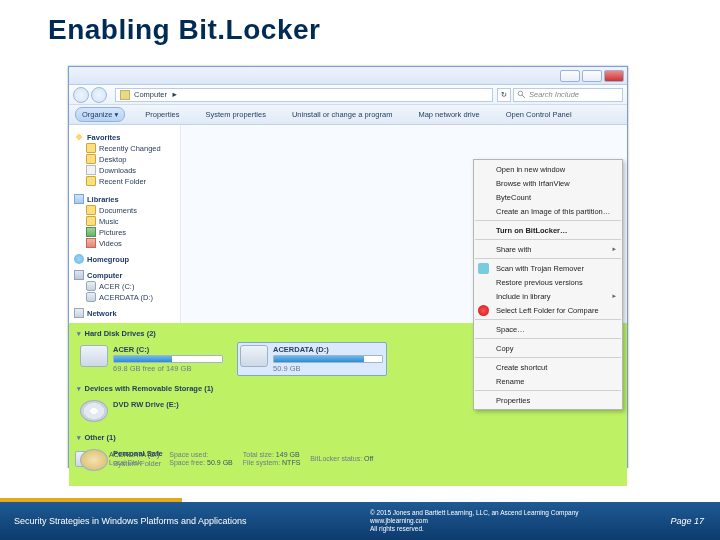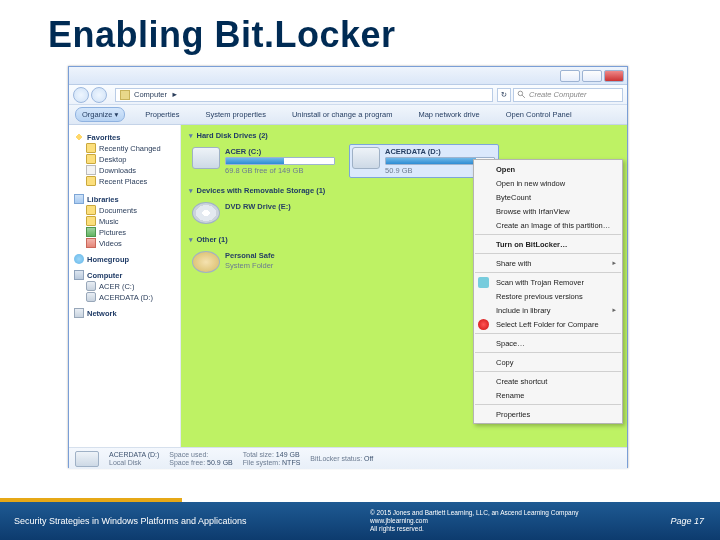--- a/index.html
+++ b/index.html
@@ -1,37 +1,37 @@
 <!DOCTYPE html>
 <html><head>
 <meta charset="utf-8">
 <style>
   * { box-sizing: border-box; margin: 0; padding: 0; font-family: "Segoe UI", Tahoma, sans-serif; }
   body { width: 720px; height: 540px; overflow: hidden; background: #fff; position: relative; }
 
-  .slide-title { font-size: 36px; font-weight: bold; color: #002b54; padding: 14px 0 6px 48px; letter-spacing: .5px; }
+  .slide-title { font-size: 28px; font-weight: bold; color: #002b54; padding: 14px 0 6px 48px; letter-spacing: .5px; }
 
   .screenshot { position: absolute; left: 68px; top: 66px; width: 560px; height: 402px; border: 1px solid #7a9ed6; background: #f7fbff; box-shadow: 0 0 2px #aaa; }
   .titlebar { height: 18px; background: linear-gradient(#eef4fc,#dbe7f8); border-bottom: 1px solid #b9cce6; display:flex; justify-content:flex-end; align-items:center; padding:0 3px; gap:2px; }
   .tb-btn { width:20px; height:12px; border:1px solid #9db3d3; background:linear-gradient(#fdfdfd,#e7eefb); border-radius:2px; }
   .tb-close { background:linear-gradient(#e88,#c33); }
 
   .navrow { height:20px; background:linear-gradient(#f9fcff,#edf3fb); border-bottom:1px solid #cfdcee; display:flex; align-items:center; font-size:7.5px; color:#2a3d5a; }
   .nav-arrows { display:flex; gap:2px; padding:0 4px; }
   .nav-arrow { width:16px; height:16px; border-radius:50%; border:1px solid #9db8de; background:radial-gradient(#eef6ff,#cfe1f6); }
   .breadcrumb { flex:1; height:14px; border:1px solid #b9cce6; background:#fff; margin:0 4px; display:flex; align-items:center; padding:0 4px; gap:4px; }
   .bc-icon { width:10px; height:10px; background:#e8d88a; border:1px solid #c8b35a; }
   .searchbox { width:110px; height:14px; border:1px solid #b9cce6; background:#fff; margin-right:4px; display:flex; align-items:center; padding:0 3px; color:#888; font-style:italic; }
   .searchbox svg { width:9px; height:9px; margin-right:3px; }
 
   .cmdbar { height:20px; background:linear-gradient(#f1f6fc,#dfe9f6); border-bottom:1px solid #c4d3e8; display:flex; align-items:center; font-size:7.5px; color:#284064; gap:14px; padding:0 6px; }
   .cmdbtn { display:flex; align-items:center; gap:3px; padding:2px 6px; }
   .cmdbtn.primary { background:linear-gradient(#d4e6fb,#b7d3f3); border:1px solid #8fb2e0; border-radius:7px; }
 
-  .body { display:flex; height:322px; }
+  .body { display:flex; height:322px;flex-direction:column; }
   .sidebar { width:112px; background:#fff; border-right:1px solid #e4eaf3; padding:4px 2px; font-size:7.5px; color:#254e86; }
   .sb-head { color:#1f3b66; font-weight:bold; margin:3px 0 1px 3px; display:flex; align-items:center; gap:3px; }
   .sb-item { margin:1px 0 1px 15px; color:#2a3d5a; display:flex; align-items:center; gap:3px; }
   .icon { width:10px; height:10px; display:inline-block; flex-shrink:0; }
   .i-star { background: radial-gradient(#ffd86b 40%,transparent 41%); }
   .i-folder { background:#fcdf7c; border:1px solid #caa83d; border-radius:1px; }
   .i-dl { background:#f3f3f3; border:1px solid #bbb; }
   .i-lib { background:linear-gradient(#cfe3f9,#a8caf0); border:1px solid #7ea6d6; }
   .i-pic { background:linear-gradient(#9fd3a0,#62b463); border:1px solid #4e9650; }
   .i-vid { background:linear-gradient(#f2b5ae,#e58678); border:1px solid #c9685a; }
@@ -98,21 +98,21 @@
       <span class="bc-icon icon"></span>
       <span>Computer</span>
       <span>►</span>
     </div>
     <span style="width:14px;height:14px;border:1px solid #b9cce6;background:#fff;margin-right:2px;display:flex;align-items:center;justify-content:center;">↻</span>
     <div class="searchbox">
       <svg viewBox="0 0 16 16">
           <circle cx="6" cy="6" r="4" fill="none" stroke="#888" stroke-width="1.5"></circle>
           <line x1="9" y1="9" x2="14" y2="14" stroke="#888" stroke-width="1.5"></line>
         </svg>
-      <span>Create Computer</span>
+      <span>Search Include</span>
     </div>
   </div>
 
   <div class="cmdbar">
     <div class="cmdbtn primary">Organize ▾</div>
     <div class="cmdbtn">Properties</div>
     <div class="cmdbtn">System properties</div>
     <div class="cmdbtn">Uninstall or change a program</div>
     <div class="cmdbtn">Map network drive</div>
     <div class="cmdbtn">Open Control Panel</div>
@@ -131,21 +131,21 @@
       <div class="sb-item">
           <span class="icon i-folder"></span>
           <span>Desktop</span>
         </div>
       <div class="sb-item">
           <span class="icon i-dl"></span>
           <span>Downloads</span>
         </div>
       <div class="sb-item">
           <span class="icon i-folder"></span>
-          <span>Recent Places</span>
+          <span>Recent Folder</span>
         </div>
 
       <div class="sb-head" style="margin-top:8px">
           <span class="icon i-lib"></span>
           <span>Libraries</span>
         </div>
       <div class="sb-item">
           <span class="icon i-folder"></span>
           <span>Documents</span>
         </div>
@@ -228,24 +228,23 @@
           <div class="drive-info">
             <div class="drive-name">Personal Safe</div>
             <div class="drive-sub">System Folder</div>
           </div>
         </div>
       </div>
     </div>
   </div>
 
   <div class="ctx">
-    <div class="ctx-item bold">Open</div>
     <div class="ctx-item">Open in new window</div>
+    <div class="ctx-item">Browse with IrfanView</div>
     <div class="ctx-item">ByteCount</div>
-    <div class="ctx-item">Browse with IrfanView</div>
     <div class="ctx-item">Create an Image of this partition…</div>
     <div class="ctx-sep"></div>
     <div class="ctx-item bold">Turn on BitLocker…</div>
     <div class="ctx-sep"></div>
     <div class="ctx-item ctx-arrow">Share with</div>
     <div class="ctx-sep"></div>
     <div class="ctx-item">
         <span class="ctx-ico ci-cyan"></span>
         <span>Scan with Trojan Remover</span>
       </div>

